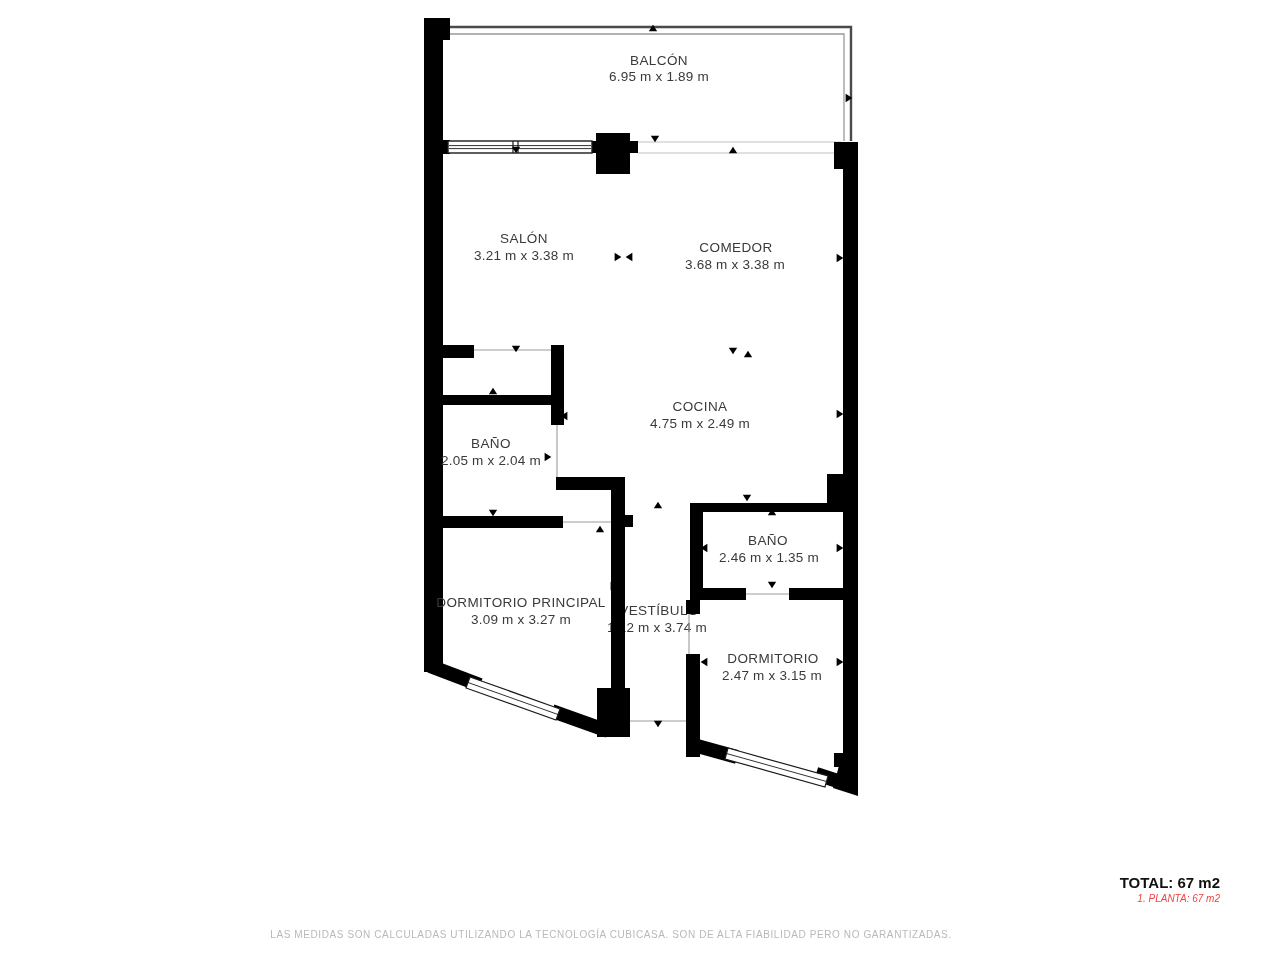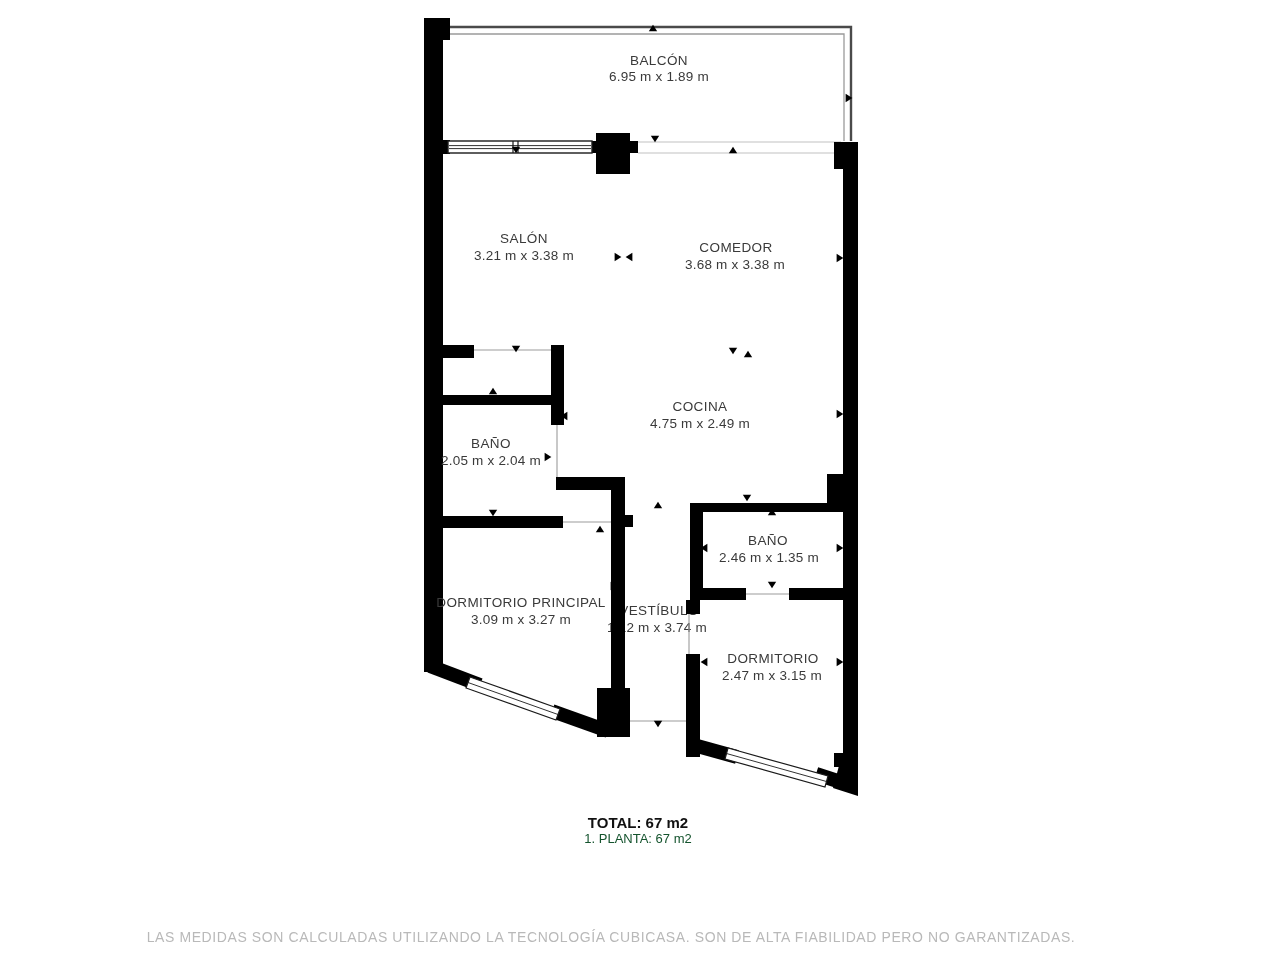--- a/index.html
+++ b/index.html
@@ -1,25 +1,25 @@
 <!DOCTYPE html>
 <html><head>
 <meta charset="utf-8">
 <style>
   html,body{margin:0;padding:0;background:#ffffff;}
   .stage{position:relative;width:1280px;height:960px;background:#fff;overflow:hidden;
          font-family:"Liberation Sans", sans-serif;}
   svg text{font-family:"Liberation Sans", sans-serif;fill:#3a3a3a;}
   .room-name{font-size:13.5px;letter-spacing:.4px;}
   .room-dims{font-size:13.5px;letter-spacing:.2px;}
-  .summary{position:absolute;left:0;top:814px;width:1220px;text-align:center;color:#2d2d2d;padding-left:28px;}
+  .summary{position:absolute;left:0;top:874px;width:1220px;text-align:right;color:#2d2d2d;}
   .summary .total{font-size:15px;font-weight:bold;line-height:17px;color:#111;}
-  .summary .line{font-size:13px;line-height:16px;color:#14532d;}
+  .summary .line{font-size:10px;line-height:16px;color:#ef4444;font-style:italic;}
   .disclaimer{position:absolute;left:0;top:929px;width:1222px;text-align:center;
-              font-size:14px;letter-spacing:.6px;color:#b9b9b9;}
+              font-size:10px;letter-spacing:.6px;color:#b9b9b9;}
 </style>
 </head>
 <body>
 
 <div class="stage">
 
   <svg width="1280" height="960" viewBox="0 0 1280 960" xmlns="http://www.w3.org/2000/svg">
 
     <g>
       <text class="room-name" x="659" y="615" text-anchor="middle">VESTÍBULO</text>

